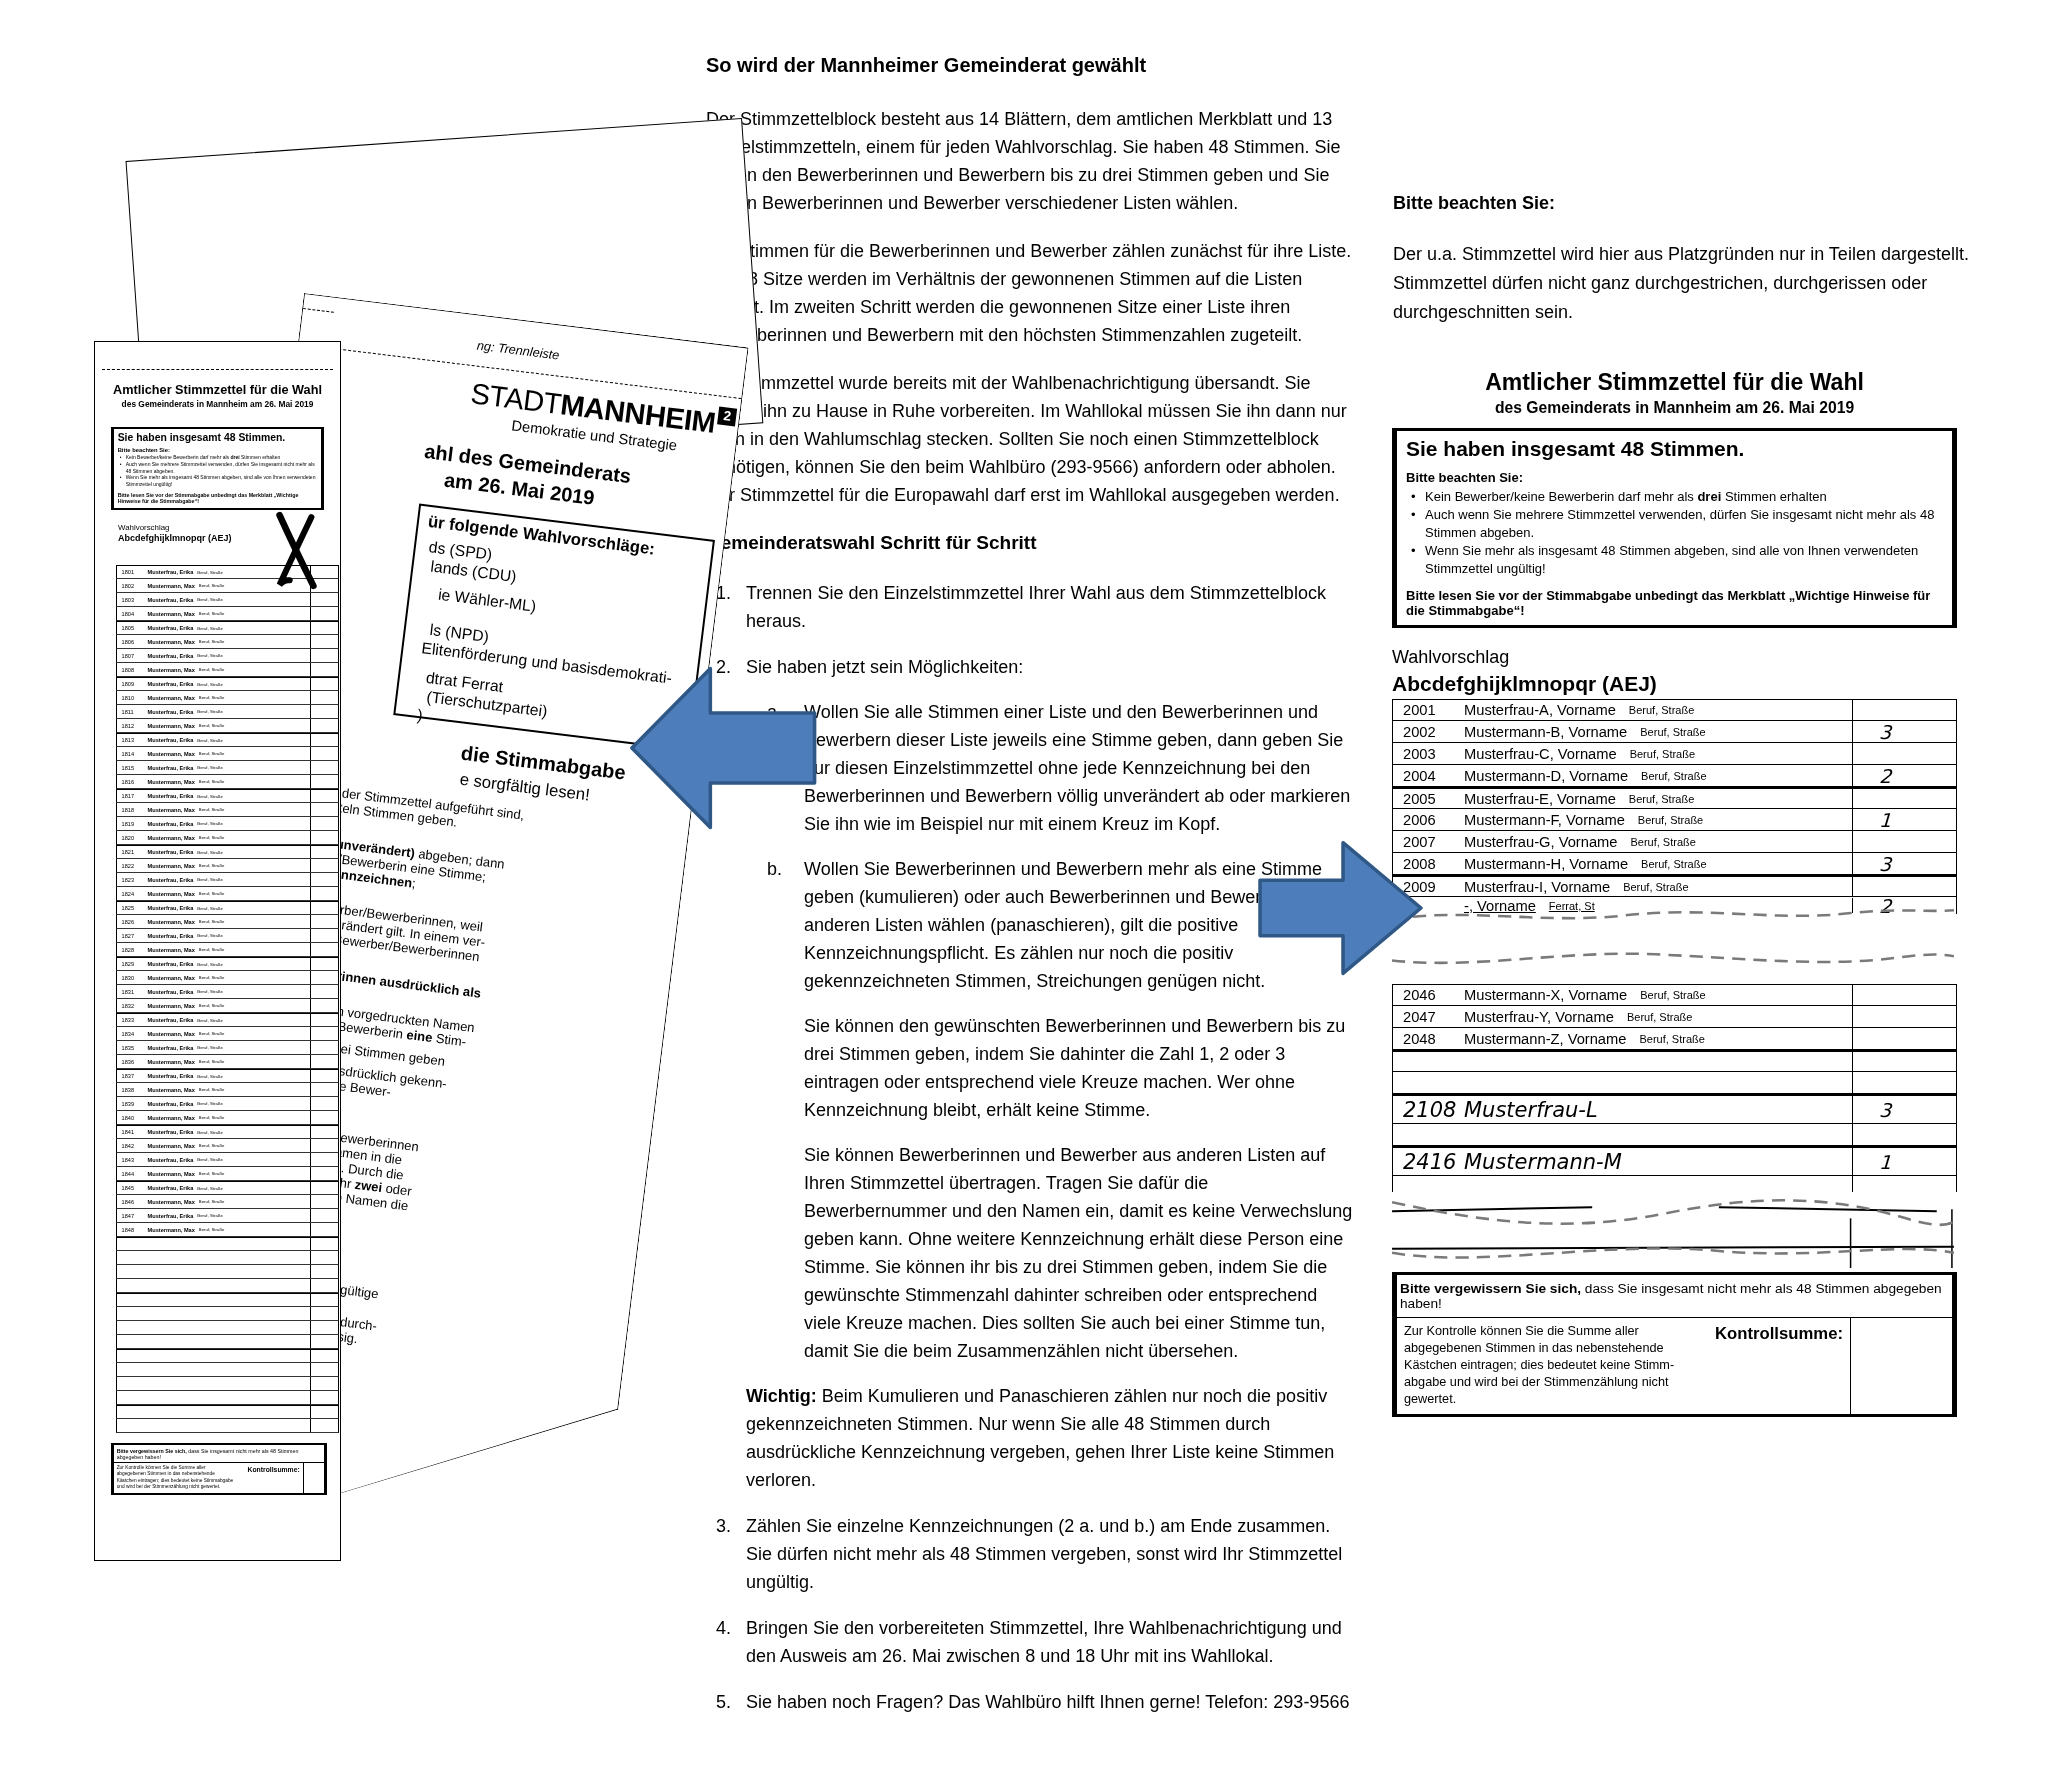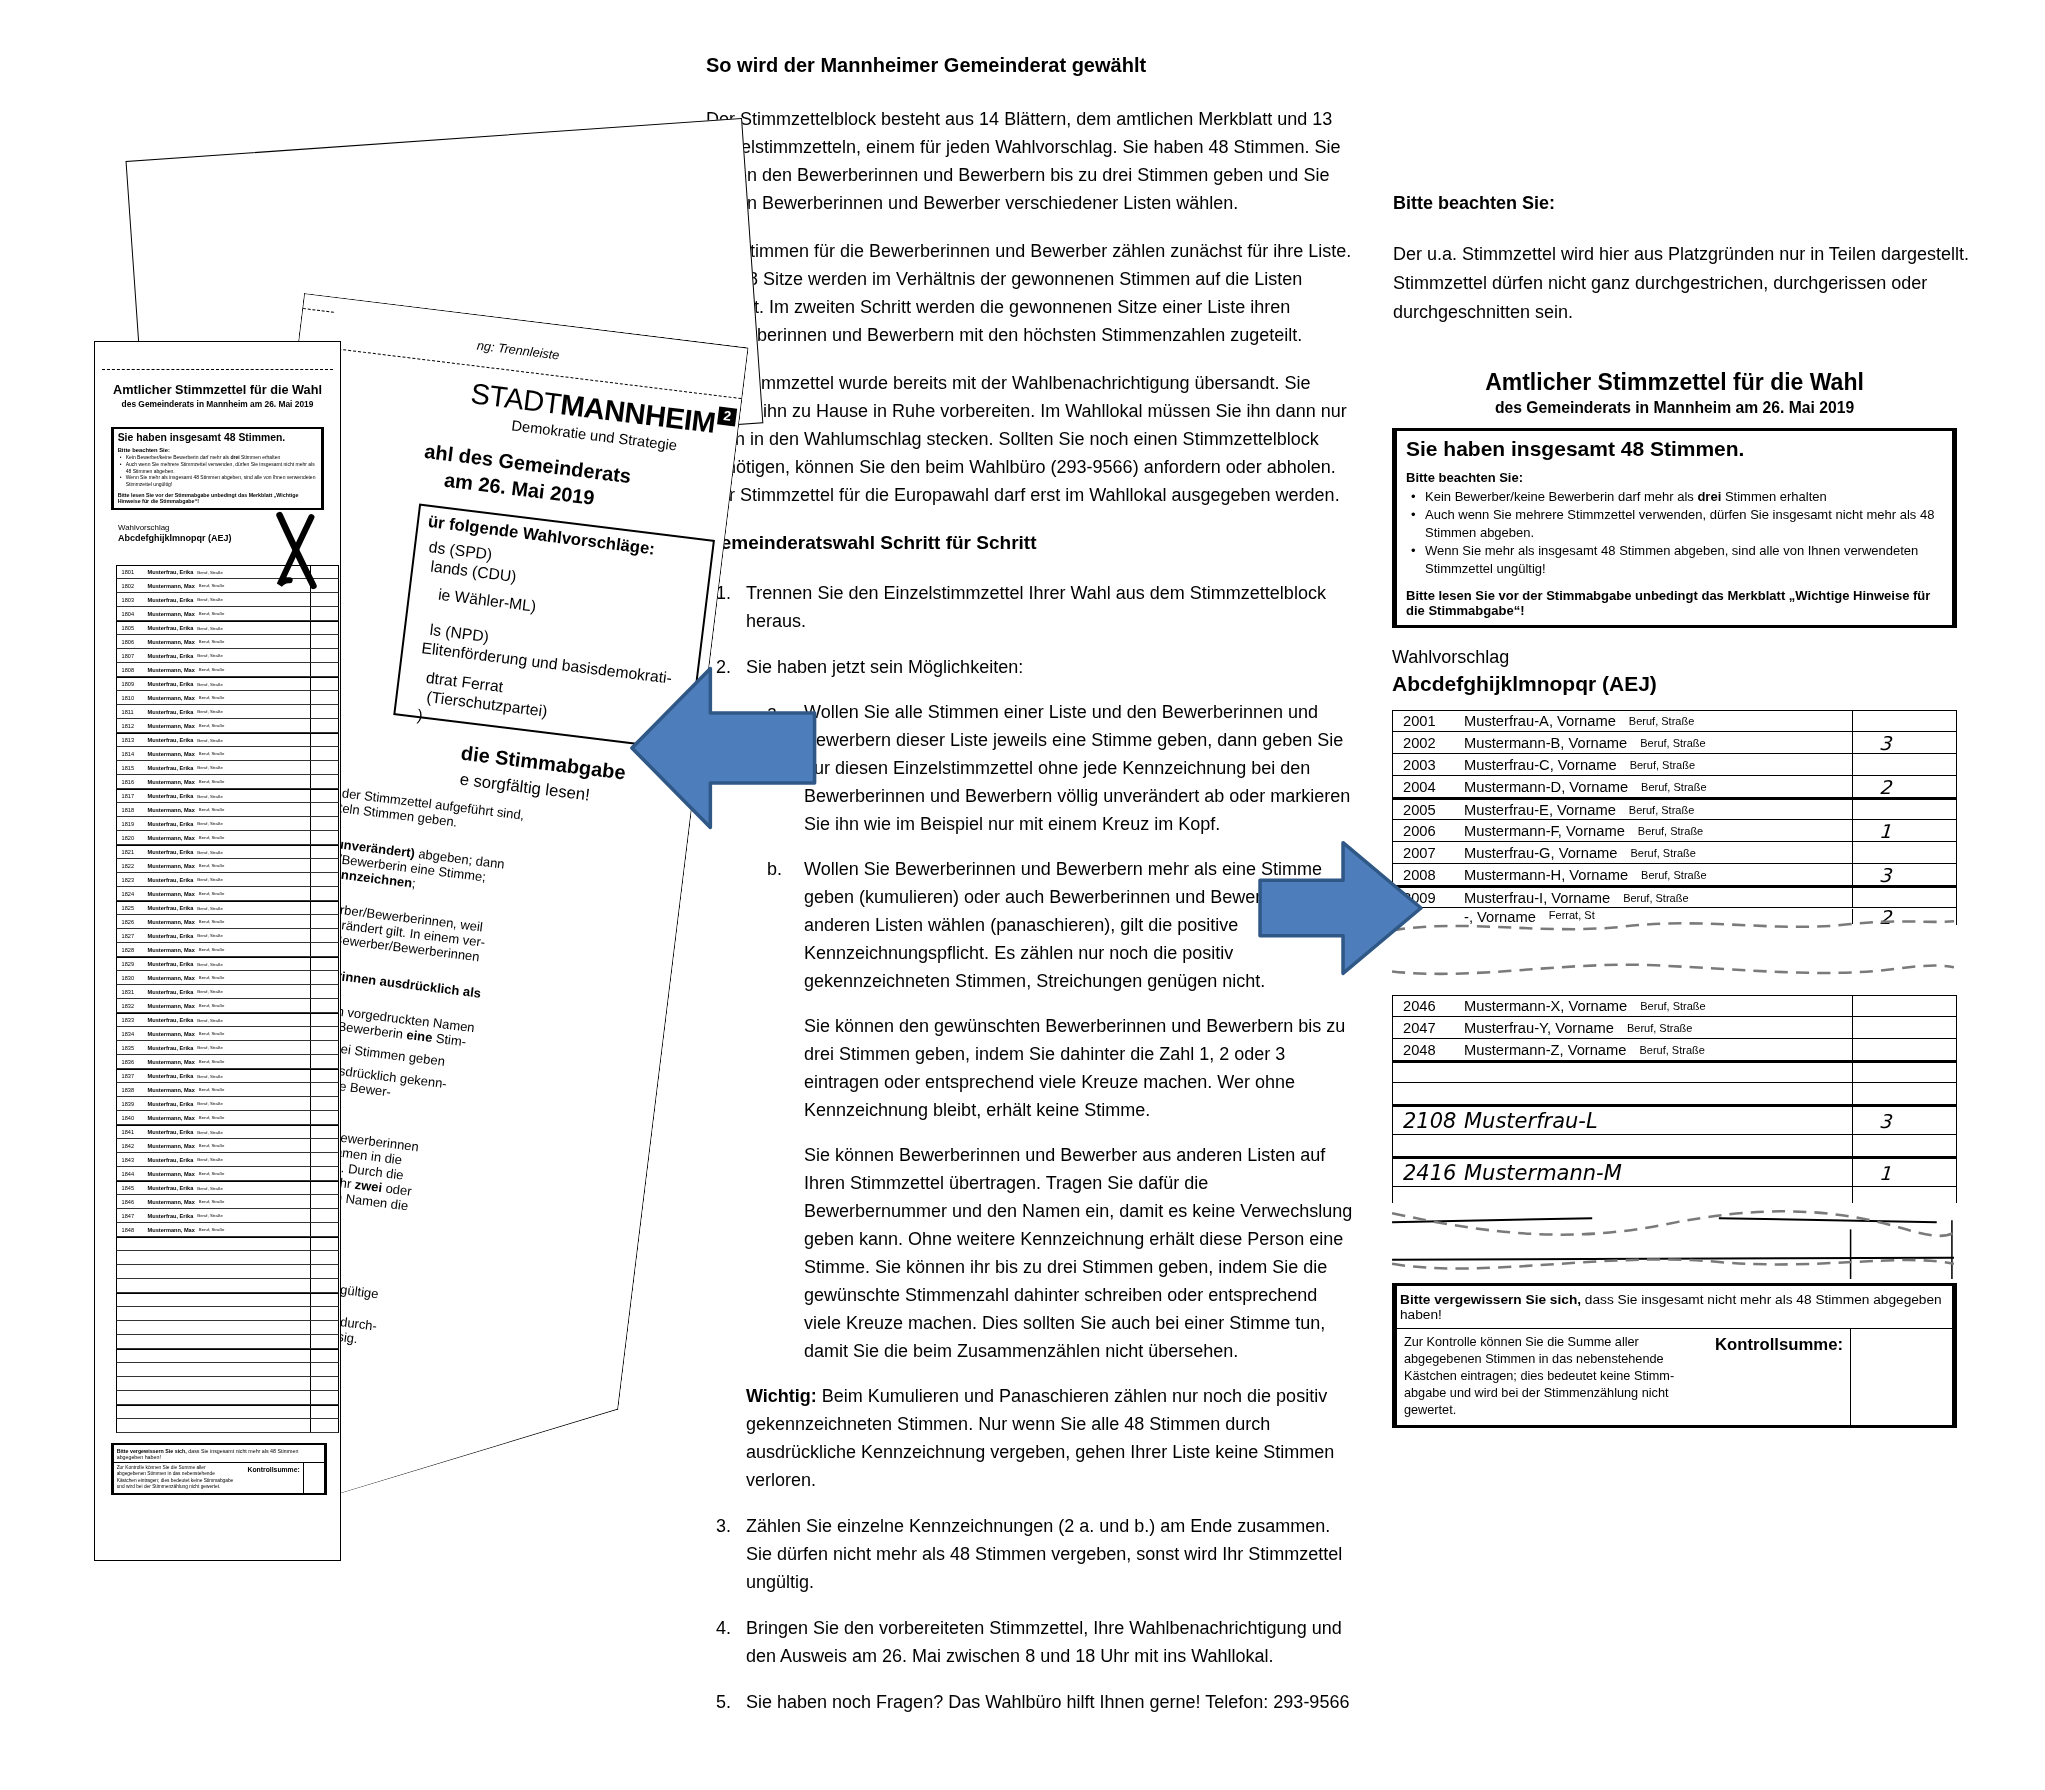--- a/index.html
+++ b/index.html
@@ -31,32 +31,32 @@
   .rbox{margin-top:11px;border:3px solid #000;border-left-width:5.6px;border-right-width:5.6px;
         padding:6px 9px 7px 9px;}
   .rbox-head{font-weight:bold;font-size:21px;}
   .rbox-label{font-weight:bold;font-size:13px;margin-top:9px;}
   .rbox ul{margin:3px 0 0 0;padding:0;list-style:none;font-size:13px;line-height:18px;}
   .rbox li{padding-left:19px;position:relative;}
   .rbox li:before{content:"•";position:absolute;left:5px;}
   .rbox-foot{font-weight:bold;font-size:13px;margin-top:10px;}
   .rwvl{font-size:18px;margin-top:19px;}
   .rwvn{font-weight:bold;font-size:21px;margin-top:4px;}
-  .rtable{margin-top:14px;}
+  .rtable{margin-top:3px;}
   .rrow{display:flex;align-items:center;height:22px;box-sizing:border-box;
         border-bottom:1px solid #000;border-left:1.5px solid #000;border-right:1.5px solid #000;background:#fff;}
   .rrow.first{border-top:1.5px solid #000;}
   .rrow.th{border-top:2px solid #000;}
   .rnum{flex:none;width:61px;padding-left:10px;font-size:14.7px;}
   .rname{font-size:14.7px;}
   .rdet{font-size:11px;margin-left:13px;}
   .rvote{flex:none;width:104px;margin-left:auto;border-left:1.5px solid #000;height:100%;
          display:flex;align-items:center;padding-left:28px;box-sizing:border-box;}
   .rrow.torn{height:17px;border-left:1.5px solid #000;border-right:1.5px solid #000;border-bottom:none;overflow:visible;position:relative;}
-  .rrow.torn .tornclip{overflow:hidden;height:15px;display:flex;align-items:flex-start;width:100%;}
+  .rrow.torn .tornclip{overflow:hidden;height:15px;display:flex;align-items:center;width:100%;text-decoration:underline;}
   .rgap{height:70px;position:relative;}
   .rgap svg{position:absolute;left:0;bottom:-4px;}
   .tornwave{position:absolute;left:-1.5px;top:7px;}
   .rtear{height:76px;position:relative;}
   .rhand .rnum,.rhand .rname{font-family:"DejaVu Sans",sans-serif;font-style:italic;font-size:21px;}
   .rhand{height:30px;}
   .rempty{height:22px;}
   .rempty.short{height:16px;border-bottom:none;}
   .hand{font-family:"DejaVu Sans",sans-serif;font-style:italic;}
   .rvote .hand{font-size:19px;display:inline-block;transform:skewX(-6deg);}

